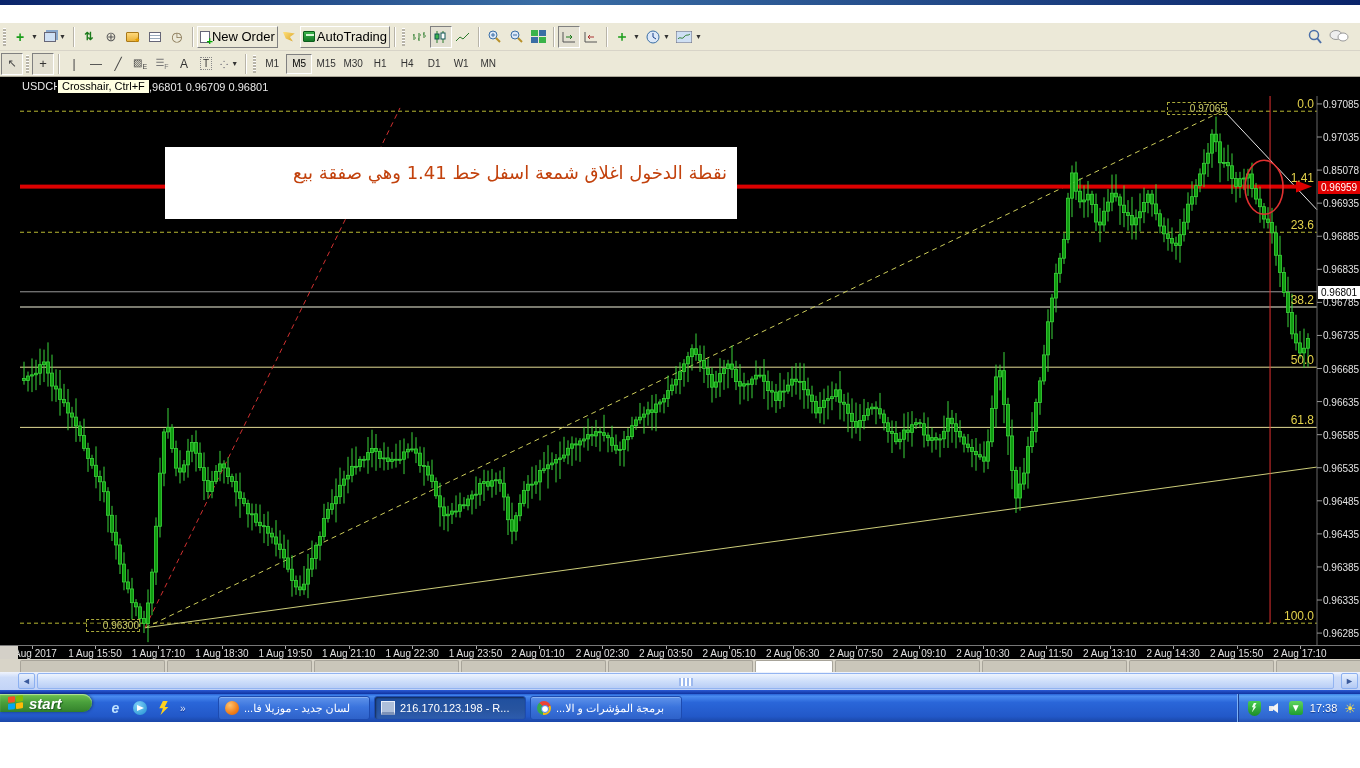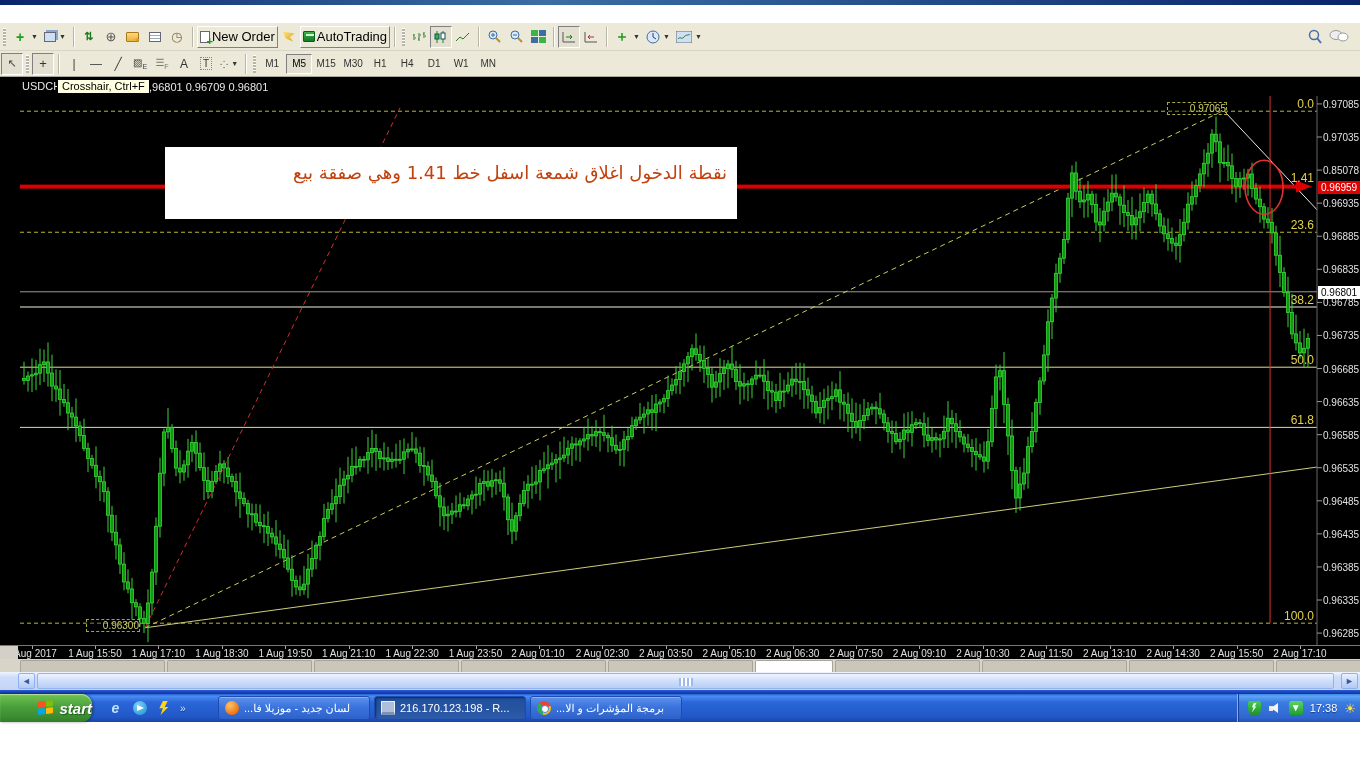--- a/index.html
+++ b/index.html
@@ -68,23 +68,23 @@
     color:#3a5a9c;font-size:9px;line-height:14px;text-align:center;}
   .sthumb{position:absolute;left:37px;top:1px;width:1297px;height:16px;border-radius:2px;
     background:linear-gradient(180deg,#eef4fe,#cfdffa 50%,#b9cef6);border:1px solid #93b4f1;}
   .sgrip{position:absolute;left:50%;top:4px;width:14px;height:8px;margin-left:-7px;
     background:repeating-linear-gradient(90deg,#9db9ee 0 2px,#fff 2px 4px);}
   .winedge{position:absolute;left:0;top:690px;width:1360px;height:4px;background:linear-gradient(180deg,#2a5ad4,#1033a0);}
 
   
   .taskbar{position:absolute;left:0;top:694px;width:1360px;height:28px;
     background:linear-gradient(180deg,#2763d8 0%,#4a8cf0 8%,#2a66d9 30%,#2258c8 80%,#1a47a8 100%);}
-  .startbtn{position:absolute;left:0;top:0;width:92px;height:28px;border-radius:0 11px 11px 0;
+  .startbtn{position:absolute;left:0;top:0;width:92px;height:18px;border-radius:0 11px 11px 0;
     background:linear-gradient(180deg,#71c351 0%,#4aa03c 45%,#3a8a30 85%,#2f7d2b 100%);
-    box-shadow:inset 0 1px 1px #b4e39a, 1px 0 3px rgba(0,0,0,.4);display:flex;align-items:center;gap:5px;padding-left:8px;justify-content:flex-end;}
+    box-shadow:inset 0 1px 1px #b4e39a, 1px 0 3px rgba(0,0,0,.4);display:flex;align-items:center;gap:5px;padding-left:8px;}
   .startbtn .word{color:#fff;font-size:15px;font-weight:bold;font-style:italic;text-shadow:1px 1px 1px #1e5a1e;}
   .flag{width:16px;height:14px;display:grid;grid-template-columns:7px 7px;grid-template-rows:6px 6px;gap:1px;transform:skewY(-6deg);}
   .flag i{border-radius:1px;}
   .flag i:nth-child(1){background:#f35325;}.flag i:nth-child(2){background:#81bc06;}
   .flag i:nth-child(3){background:#05a6f0;}.flag i:nth-child(4){background:#ffba08;}
   .ql{position:absolute;left:102px;top:0;height:28px;display:flex;align-items:center;gap:9px;padding:0 6px;}
   .qlicon{width:15px;height:15px;display:flex;align-items:center;justify-content:center;}
   .ic-ie{color:#bfe3ff;font-size:14px;font-weight:bold;font-style:italic;}
   .ic-tg{width:14px;height:14px;border-radius:50%;background:radial-gradient(circle at 35% 30%,#7fd0f7,#1f8fd0);position:relative;}
   .ic-tg::after{content:"";position:absolute;left:4px;top:4px;border-left:7px solid #fff;border-top:3px solid transparent;border-bottom:3px solid transparent;}

